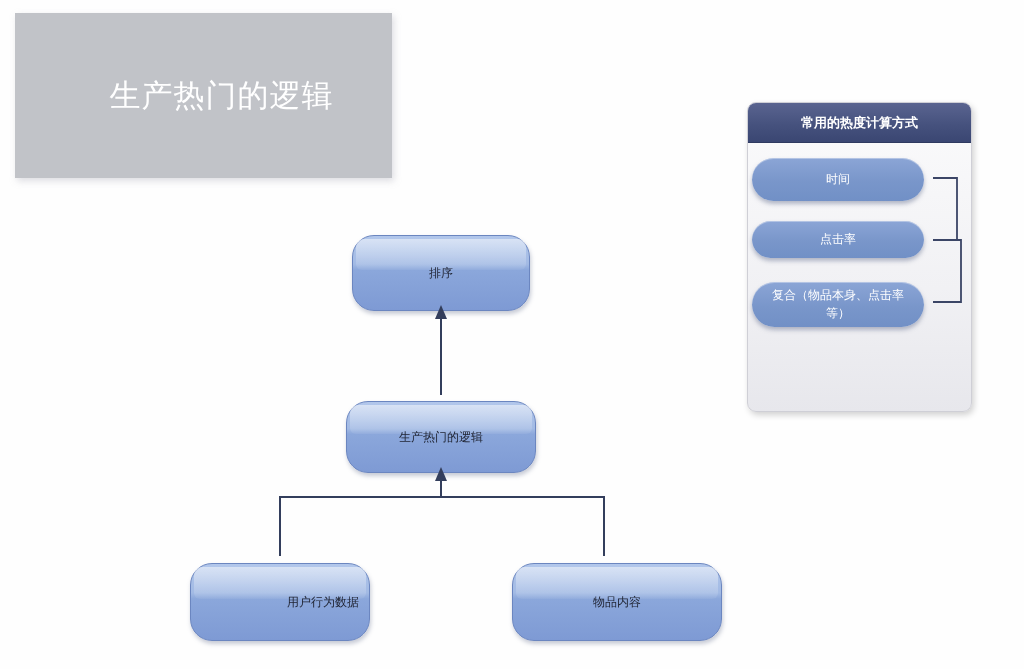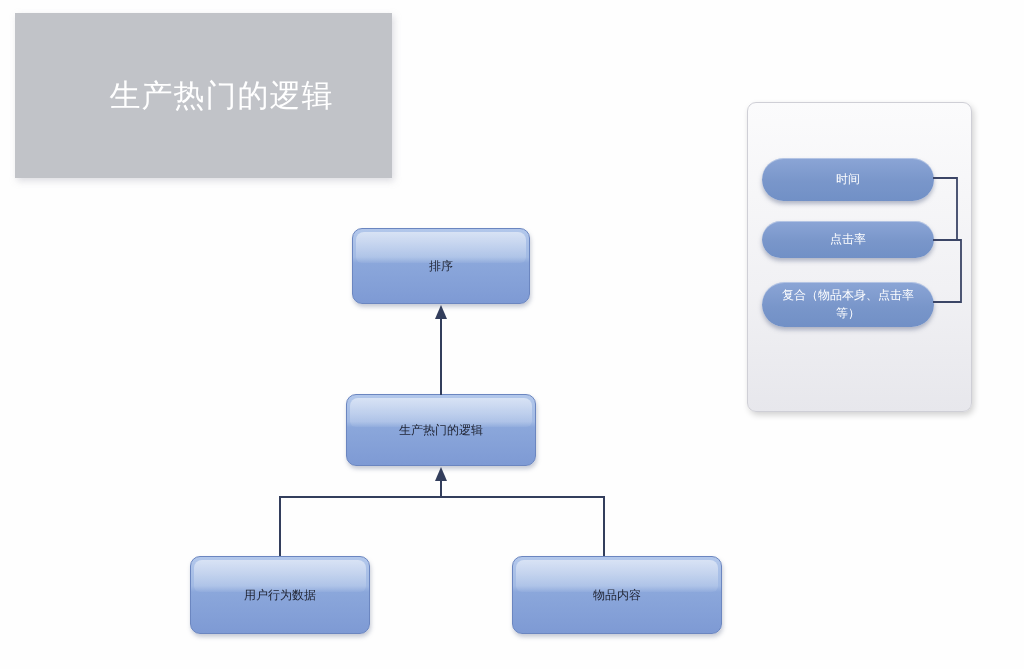--- a/index.html
+++ b/index.html
@@ -29,45 +29,46 @@
     color: #ffffff;
     font-size: 31px;
     letter-spacing: 1px;
     font-weight: 500;
   }
 
   
   .flow-node {
     position: absolute;
     border: 1px solid #6b86c0;
-    border-radius: 10px;
+    border-radius: 22px;
     background: linear-gradient(180deg, #b2c7eb 0%, #a2bae4 38%, #8ba7db 46%, #7e9ad4 100%);
     box-shadow: 1px 3px 4px rgba(130,140,165,0.45);
     display: flex; align-items: center; justify-content: center;
     text-align: center;
+    margin-top: 7px;
   }
   .flow-node::before {
     content: "";
     position: absolute;
     left: 3px; right: 3px; top: 3px;
     height: 42%;
     border-radius: 8px 8px 6px 6px;
     background: linear-gradient(180deg, rgba(255,255,255,0.50), rgba(255,255,255,0.05));
     pointer-events: none;
   }
   .flow-node .node-label {
     position: relative;
     color: #1e2230;
     font-size: 12px;
     line-height: 1.35;
     padding: 0 10px;
   }
   .node-sort   { left: 352px; top: 228px; width: 178px; height: 76px; }
   .node-method { left: 346px; top: 394px; width: 190px; height: 72px; }
-  .node-user   { left: 190px; top: 556px; width: 180px; height: 78px; }
+  .node-user   { left: 190px; top: 556px; width: 180px; height: 78px; justify-content: flex-end; }
   .node-item   { left: 512px; top: 556px; width: 210px; height: 78px; }
 
   
   .heat-panel {
     position: absolute;
     left: 747px; top: 102px;
     width: 225px; height: 310px;
     border-radius: 9px;
     background: linear-gradient(180deg, #fbfbfc 0%, #f1f1f4 60%, #e7e7ec 100%);
     border: 1px solid #cfcfd6;
@@ -80,21 +81,21 @@
     border-radius: 8px 8px 0 0;
     background: linear-gradient(180deg, #5a6490 0%, #46527e 55%, #3a4672 100%);
     border-bottom: 1px solid #2f3a60;
     color: #ffffff;
     font-size: 13px;
     font-weight: bold;
     display: flex; align-items: center; justify-content: center;
   }
   .pill {
     position: absolute;
-    left: 14px;
+    left: 4px;
     width: 172px;
     border-radius: 23px;
     background: linear-gradient(180deg, #8ba5d6 0%, #7996ca 55%, #7190c6 100%);
     box-shadow: 0 3px 4px rgba(110,120,150,0.5), inset 0 1px 0 rgba(255,255,255,0.35);
     color: #ffffff;
     font-size: 12px;
     display: flex; align-items: center; justify-content: center;
     text-align: center;
     line-height: 1.45;
   }
@@ -129,20 +130,21 @@
 
   <div class="flow-node node-user">
     <div class="node-label">用户行为数据</div>
   </div>
 
   <div class="flow-node node-item">
     <div class="node-label">物品内容</div>
   </div>
 
   <div class="heat-panel">
+    <div class="panel-header">常用的热度计算方式</div>
     <div class="pill pill-time">时间</div>
     <div class="pill pill-ctr">点击率</div>
     <div class="pill pill-composite">复合（物品本身、点击率等）</div>
   </div>
 
   <svg class="connector-layer" viewBox="0 0 1024 669" xmlns="http://www.w3.org/2000/svg">
 
     <line x1="441" y1="395" x2="441" y2="316" stroke="#333e5c" stroke-width="2"></line>
     <polygon points="441,305 435,319 447,319" fill="#333e5c"></polygon>
 

